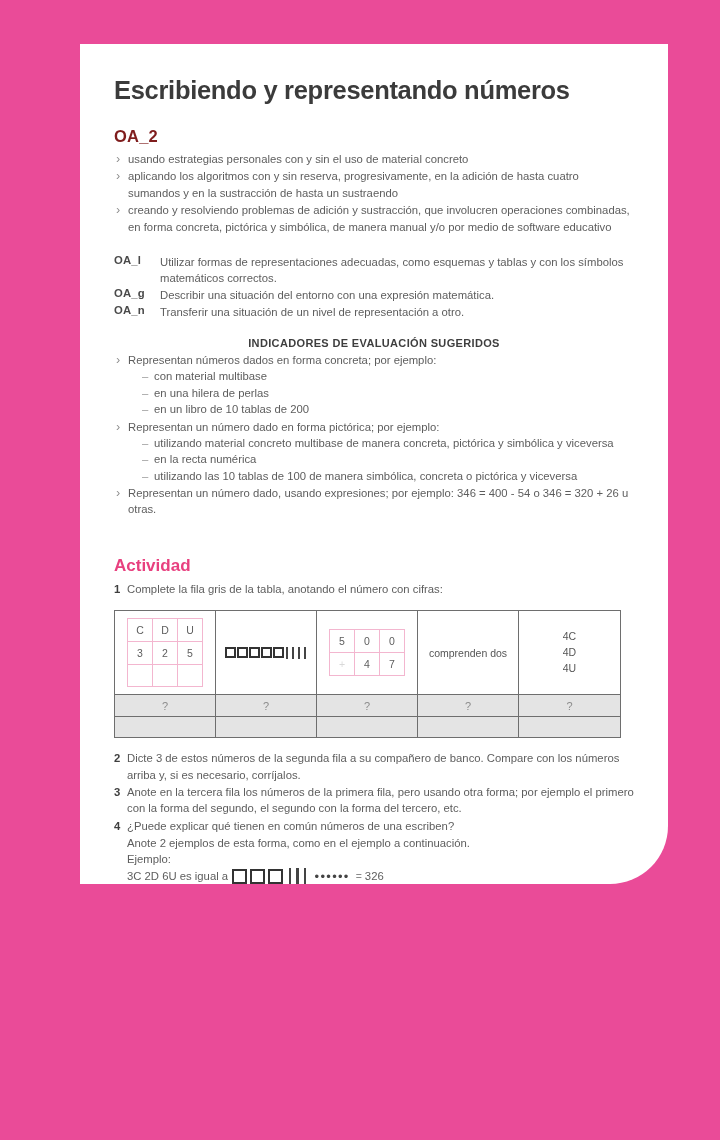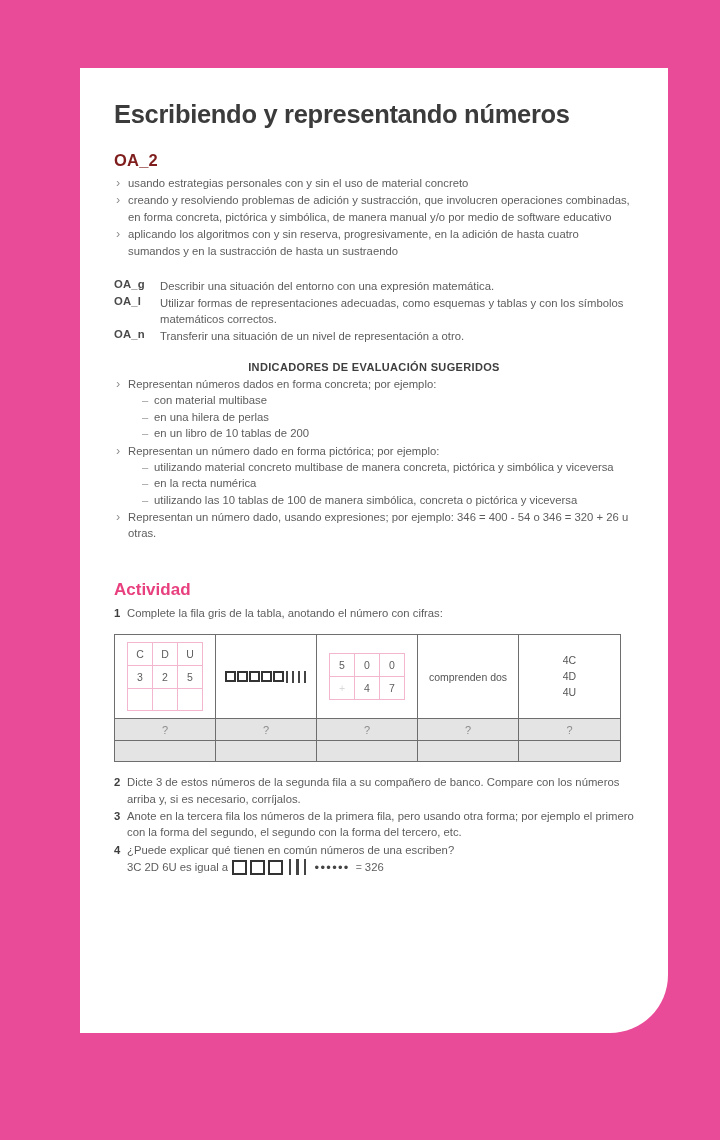--- a/index.html
+++ b/index.html
@@ -15,23 +15,23 @@
     position: relative;
     width: 720px;
     height: 1140px;
     background: #ea4b98;
     overflow: hidden;
   }
 
   .sheet {
     position: absolute;
     left: 80px;
-    top: 68px;
+    top: 44px;
     width: 588px;
-    height: 965px;
+    height: 840px;
     background: #ffffff;
     border-bottom-right-radius: 58px;
   }
 
   .content {
     position: absolute;
     left: 34px;
     top: 32px;
     width: 520px;
   }
@@ -262,32 +262,32 @@
   <div class="sheet">
     <div class="content">
 
       <h1 class="title">Escribiendo y representando números</h1>
 
       <div class="oa-code">OA_2</div>
 
 
       <ul class="arrow-list">
         <li>usando estrategias personales con y sin el uso de material concreto</li>
+        <li>aplicando los algoritmos con y sin reserva, progresivamente, en la adición de hasta cuatro sumandos y en la sustracción de hasta un sustraendo</li>
         <li>creando y resolviendo problemas de adición y sustracción, que involucren operaciones combinadas, en forma concreta, pictórica y simbólica, de manera manual y/o por medio de software educativo</li>
-        <li>aplicando los algoritmos con y sin reserva, progresivamente, en la adición de hasta cuatro sumandos y en la sustracción de hasta un sustraendo</li>
       </ul>
 
       <div class="oa-table">
+        <div class="oa-row">
+          <div class="oa-key">OA_l</div>
+          <div class="oa-val">Utilizar formas de representaciones adecuadas, como esquemas y tablas y con los símbolos matemáticos correctos.</div>
+        </div>
         <div class="oa-row">
           <div class="oa-key">OA_g</div>
           <div class="oa-val">Describir una situación del entorno con una expresión matemática.</div>
-        </div>
-        <div class="oa-row">
-          <div class="oa-key">OA_l</div>
-          <div class="oa-val">Utilizar formas de representaciones adecuadas, como esquemas y tablas y con los símbolos matemáticos correctos.</div>
         </div>
         <div class="oa-row">
           <div class="oa-key">OA_n</div>
           <div class="oa-val">Transferir una situación de un nivel de representación a otro.</div>
         </div>
       </div>
 
       <div class="ind-heading">INDICADORES DE EVALUACIÓN SUGERIDOS</div>
 
       <ul class="arrow-list">
@@ -414,21 +414,23 @@
       <div class="num-item">
         <span class="num">3</span>
         <span>Anote en la tercera fila los números de la primera fila, pero usando otra forma; por ejemplo el primero con la forma del segundo, el segundo con la forma del tercero, etc.</span>
       </div>
 
       <div class="num-item">
         <span class="num">4</span>
         <span>¿Puede explicar qué tienen en común números de una escriben?</span>
       </div>
 
-
+      <div class="body-text indent-left">Anote 2 ejemplos de esta forma, como en el ejemplo a continuación.</div>
+
+      <div class="body-text indent-left">Ejemplo:</div>
 
       <div class="example-line indent-left">
         <span>3C 2D 6U es igual a</span>
         <span class="ex-sq" style="margin-left:4px;"></span>
         <span class="ex-sq"></span>
         <span class="ex-sq"></span>
         <span class="ex-bar"></span>
         <span class="ex-bar"></span>
         <span class="ex-bar"></span>
         <span class="ex-dots">••••••</span>

